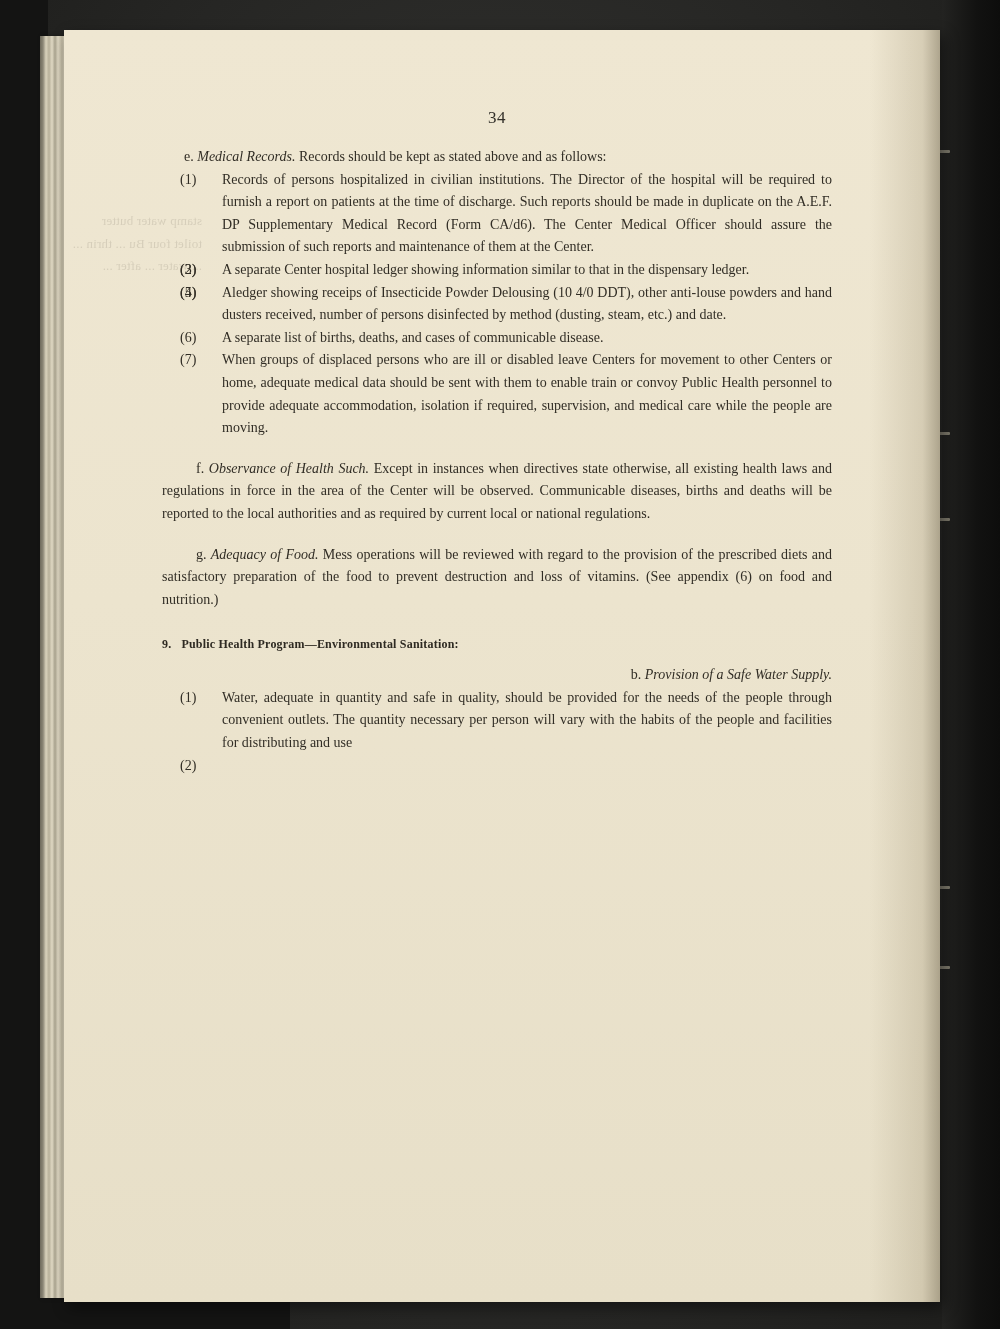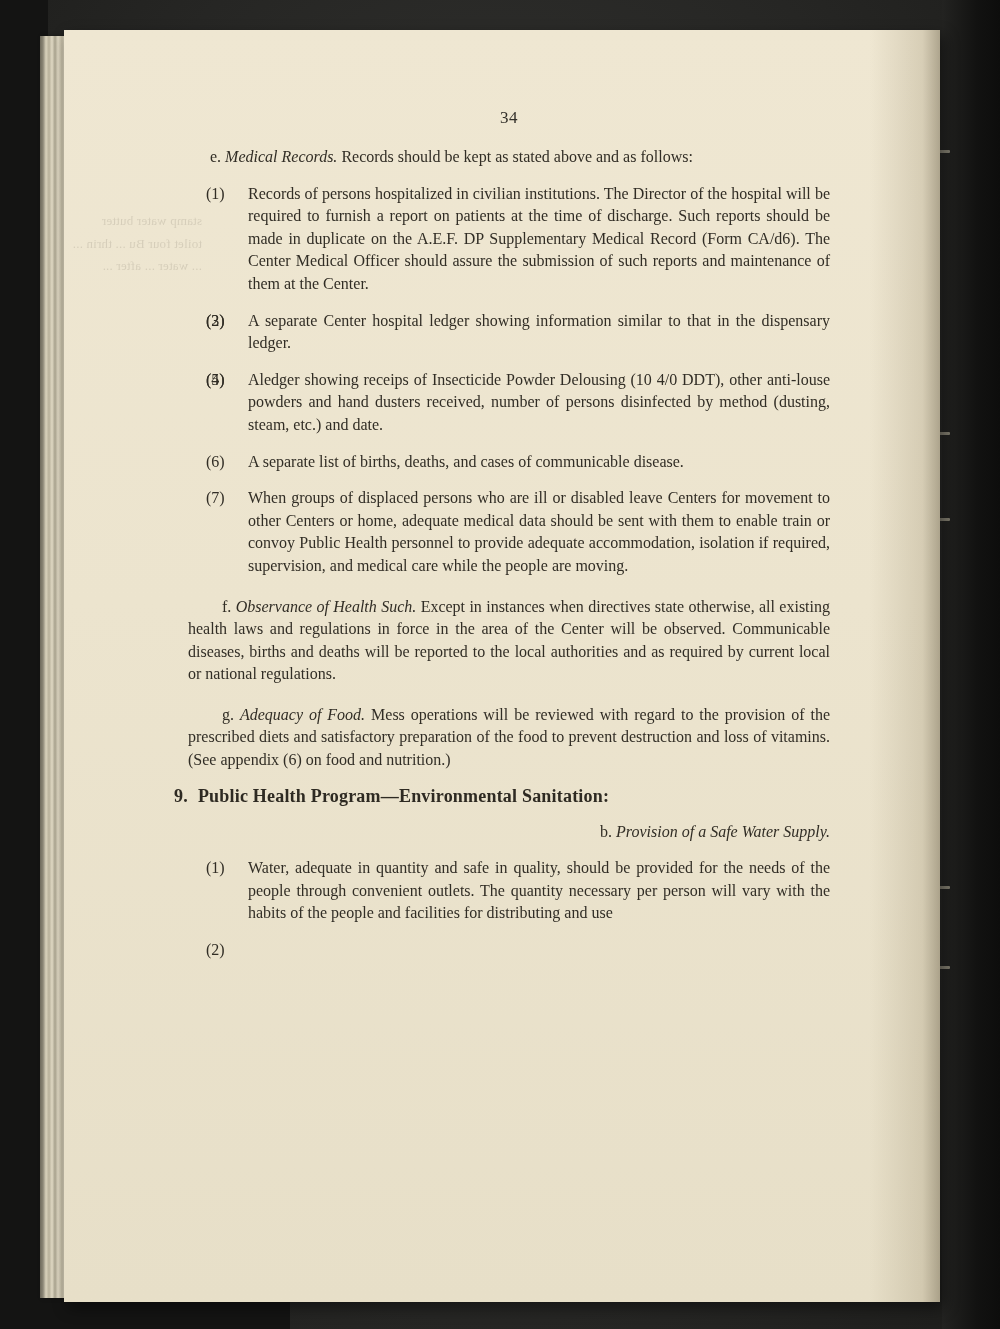--- a/index.html
+++ b/index.html
@@ -107,38 +107,38 @@
   .mark {
     position: absolute;
     right: 2px;
     width: 11px; height: 3px;
     background: #7e7a6c;
     border-radius: 1px;
   }
 
   .content {
     position: absolute;
-    left: 174px;
+    left: 162px;
     top: 0;
     width: 670px;
     color: #2e2a22;
   }
 
   .folio {
     text-align: center;
     font-size: 17px;
     margin-top: 108px;
     letter-spacing: .5px;
     color: #33302a;
   }
 
   p, li, div.para {
-    font-size: 16px;
+    font-size: 14px;
     line-height: 22.6px;
-    margin: 14px;
+    margin: 0;
     text-align: justify;
     color: #312d25;
   }
 
   .block { margin-top: 18px; }
 
   .numlist {
     list-style: none;
     margin: 0;
     padding: 0;
@@ -153,21 +153,22 @@
     left: 18px;
     top: 0;
     width: 40px;
     text-align: left;
   }
   em, .ital {
     font-style: italic;
   }
   .sect-head {
     font-weight: bold;
-    font-size: 18px;
+    font-size: 12px;
+    margin-top: 26px;
     letter-spacing: .2px;
   }
   .sect-head .numlbl { margin-right: 10px; }
   .gap-sm { margin-top: 12px; }
   .tight { text-align: justify; }
   .nojust { text-align: right; }
 </style>
 </head>
 <body>
 

